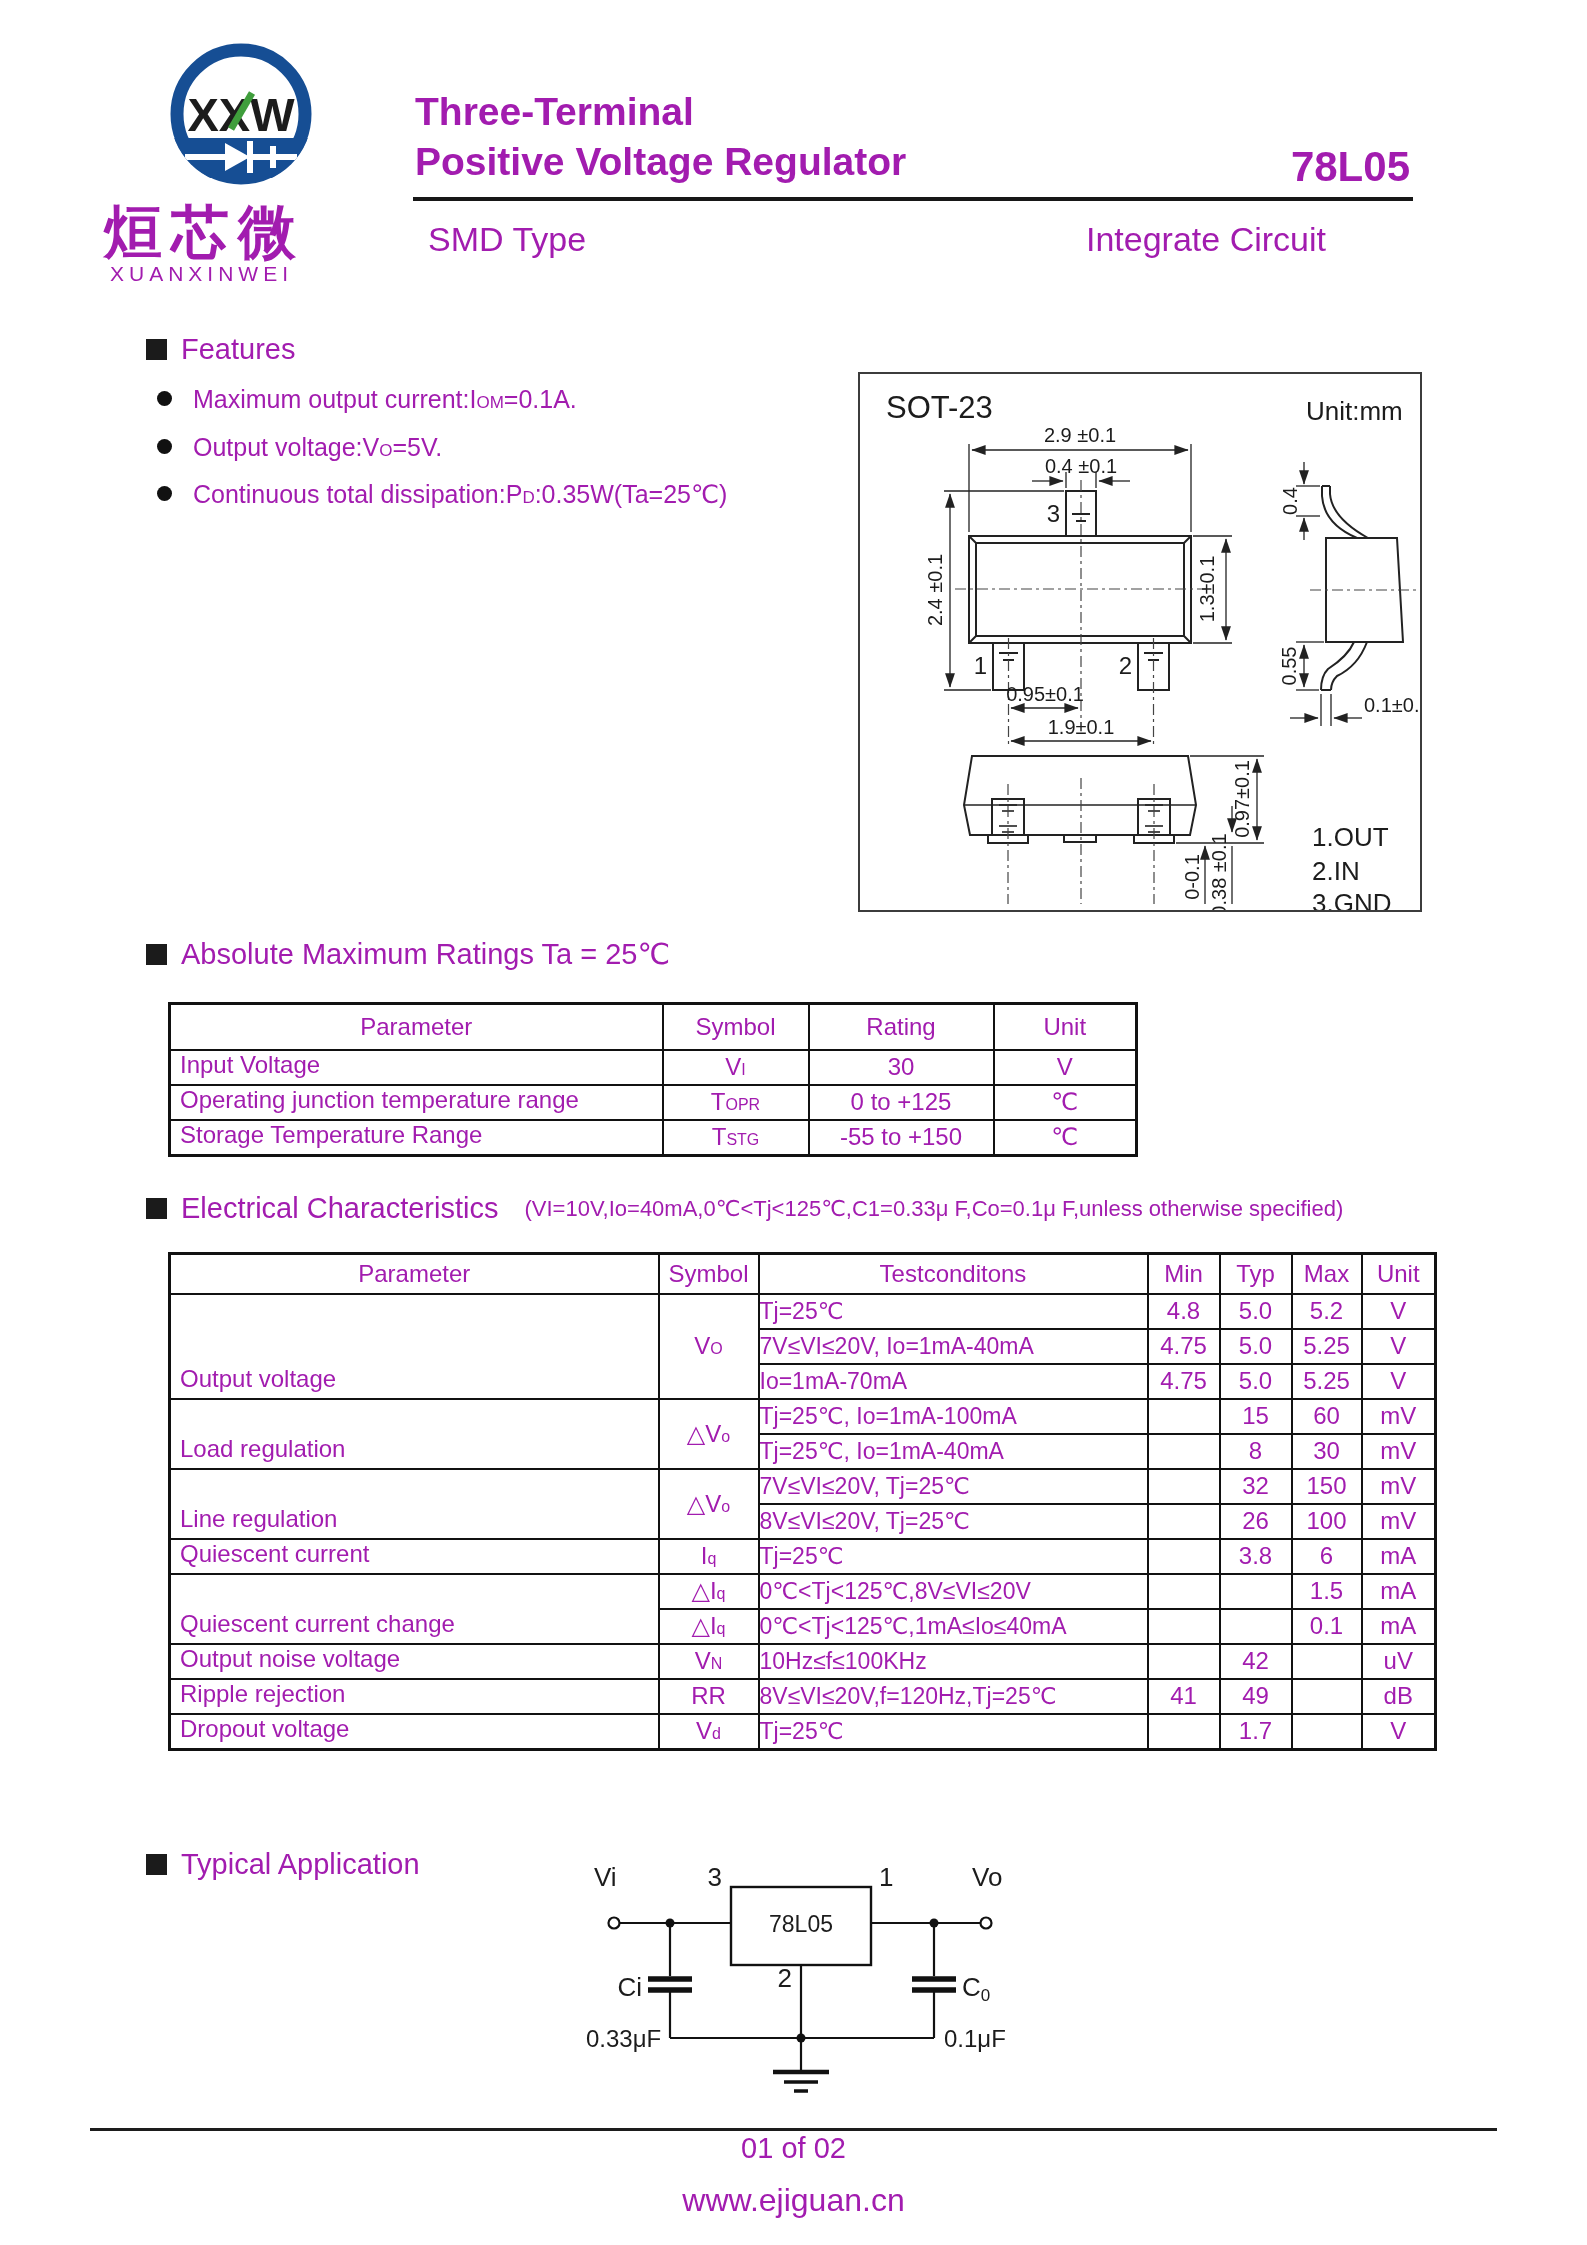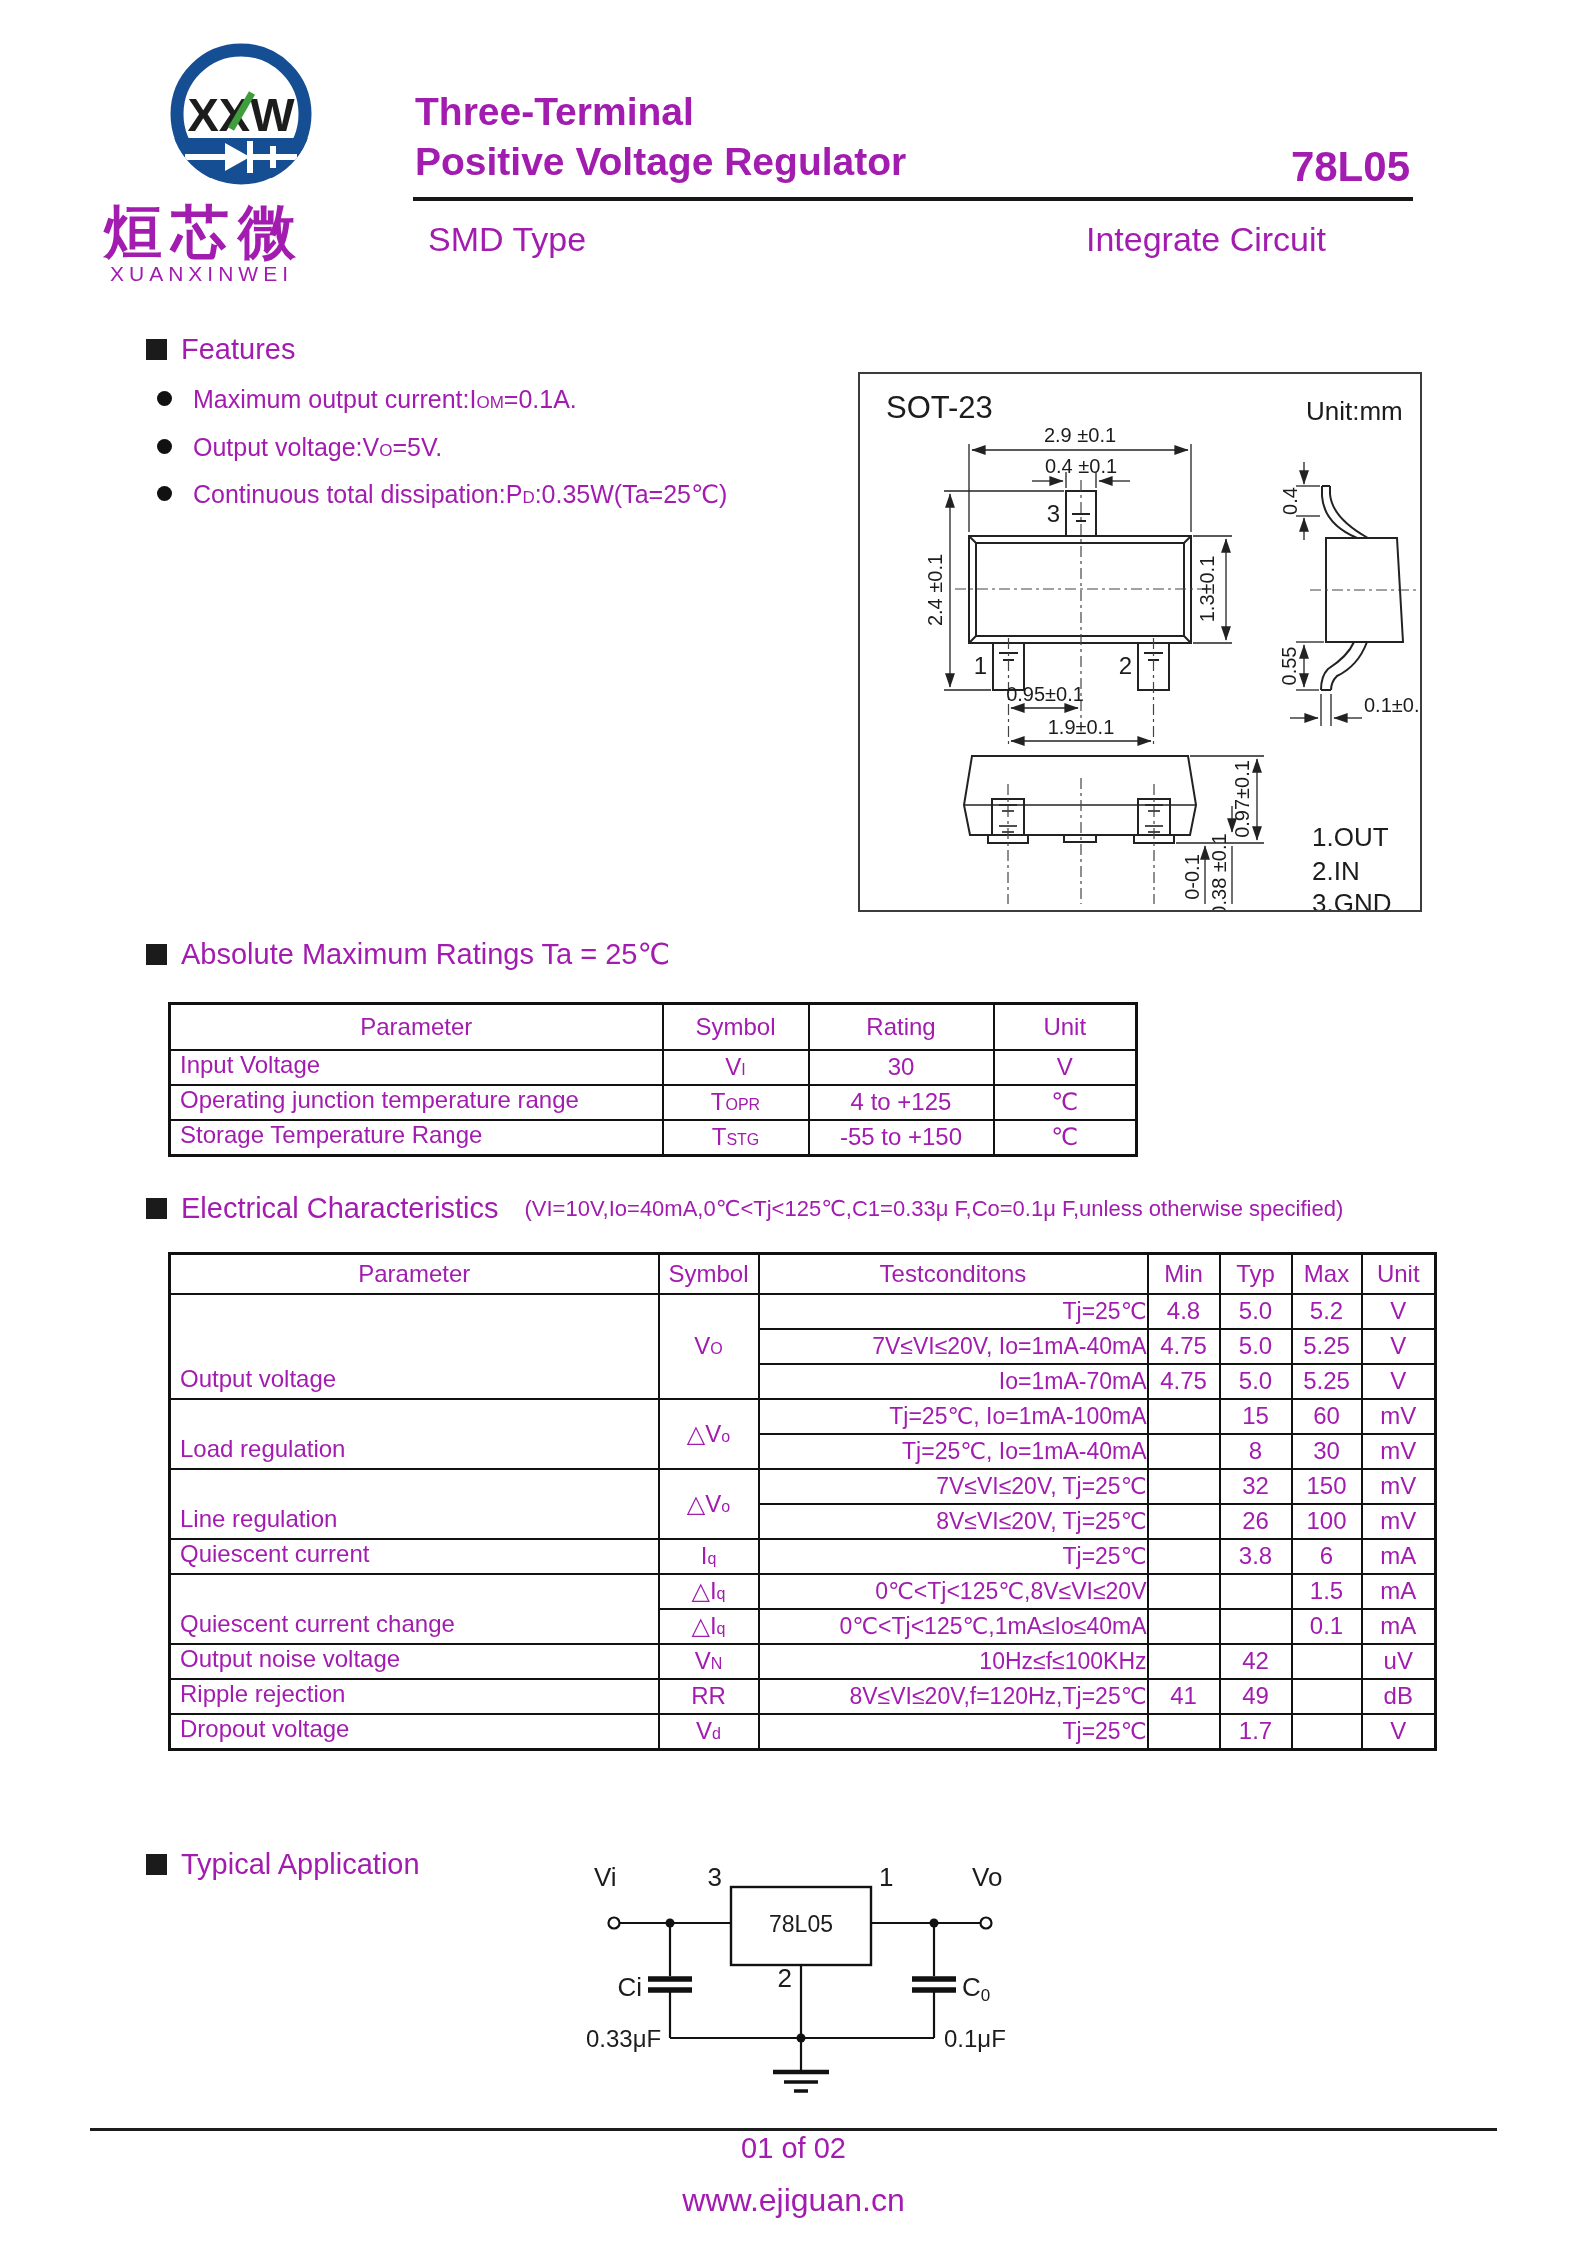--- a/index.html
+++ b/index.html
@@ -25,21 +25,21 @@
   .sub{font-size:17px;}
   
   .pkg-box{left:858px;top:372px;width:564px;height:540px;border:2px solid #3c3c3c;box-sizing:border-box;}
   svg text{fill:#1c1c1c;font-family:"Liberation Sans","DejaVu Sans",sans-serif;}
   
   .tbl{position:absolute;border-collapse:collapse;table-layout:fixed;background:#fff;border:3px solid #111;}
   .tbl th,.tbl td{border:2px solid #111;padding:0;font-weight:normal;overflow:hidden;}
   .tbl th{text-align:center;font-size:24px;}
   .tbl td{text-align:center;font-size:24px;}
   .tbl td.param{text-align:left;padding-left:9px;vertical-align:bottom;padding-bottom:5px;}
-  .tbl td.cond{text-align:right;padding-left:20px;font-size:23px;}
+  .tbl td.cond{text-align:left;padding-left:0;font-size:23px;}
   .abs{left:168px;top:1002px;width:967px;}
   .abs tr{height:32px;}
   .abs tr.hdr{height:46px;}
   .elec{left:168px;top:1252px;width:1266px;}
   .elec tr{height:35px;}
   .elec tr.hdr{height:40px;}
   .tsub{font-size:16px;}
   
   .foot-line{left:90px;top:2128px;width:1407px;height:3px;background:#1d1d1d;}
   .foot-page{left:0;top:2132px;width:1587px;text-align:center;font-size:29px;}
@@ -245,21 +245,21 @@
     </tr>
     <tr>
       <td class="param">Input Voltage</td>
       <td><span>V</span><span class="tsub">I</span></td>
       <td>30</td>
       <td>V</td>
     </tr>
     <tr>
       <td class="param">Operating junction temperature range</td>
       <td><span>T</span><span class="tsub">OPR</span></td>
-      <td>4 to +125</td>
+      <td>0 to +125</td>
       <td>℃</td>
     </tr>
     <tr>
       <td class="param">Storage Temperature Range</td>
       <td><span>T</span><span class="tsub">STG</span></td>
       <td>-55 to +150</td>
       <td>℃</td>
     </tr>
   </tbody>
     </table>

